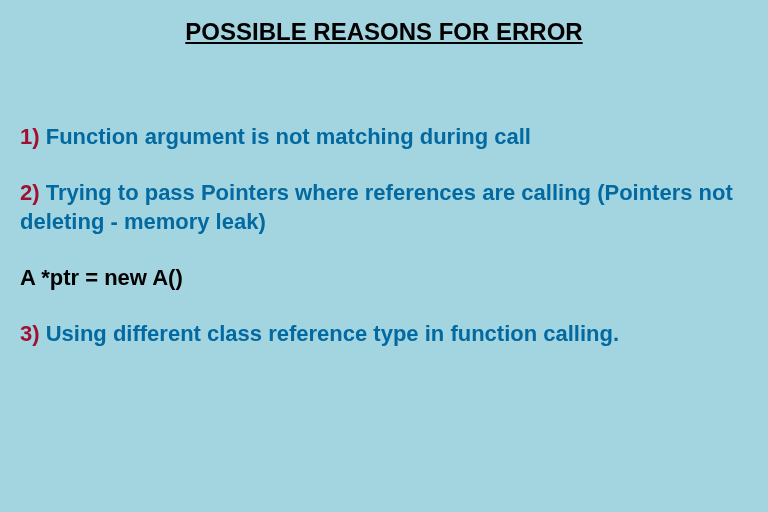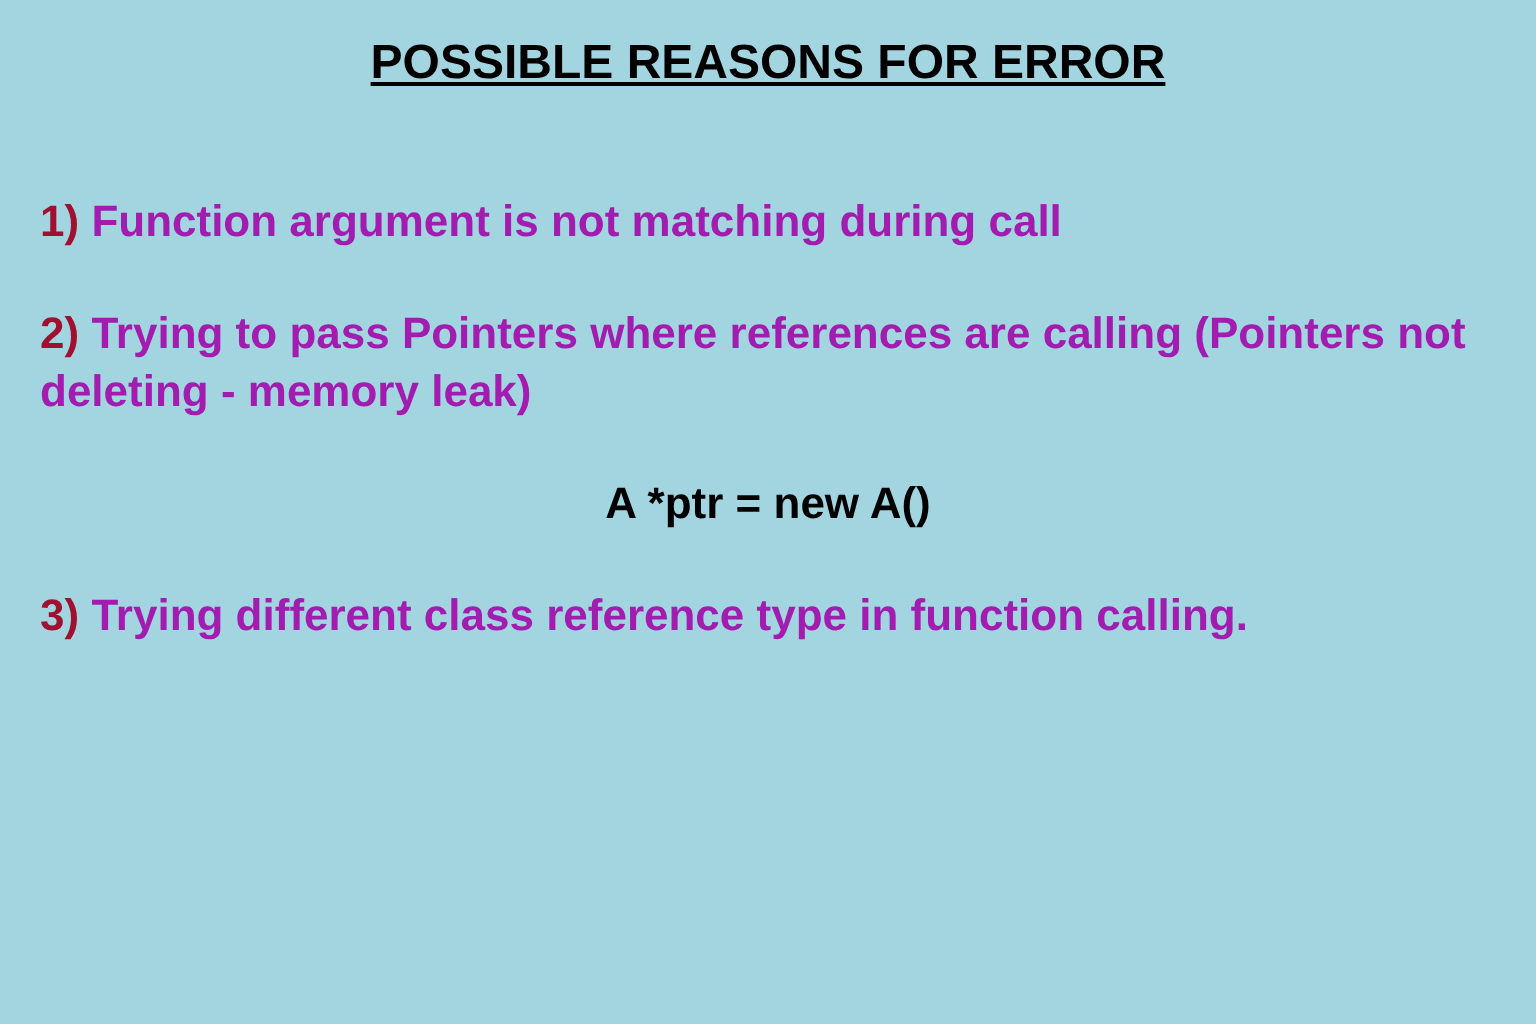--- a/index.html
+++ b/index.html
@@ -15,40 +15,39 @@
     .container {
       padding: 0 20px;
       box-sizing: border-box;
     }
     .title {
       text-align: center;
       font-size: 24px;
       color: #000;
       text-decoration: underline;
       margin-top: 18px;
-      margin-bottom: 50px;
+      margin-bottom: 76px;
     }
     .item {
       font-size: 22px;
       line-height: 1.35;
       margin-bottom: 26px;
     }
     .item .num {
       color: #a01030;
     }
     .item .text-red {
-      color: #a21caf;
+      color: #0369a1;
       margin-top: 16px;
     }
     .code-block {
       font-size: 22px;
       line-height: 1.35;
       color: #000;
       margin-bottom: 26px;
-      text-align: center;
     }
     .code-line {
       display: block;
     }
   </style>
 </head>
 <body>
 
 <div class="container">
   <div class="title">POSSIBLE REASONS FOR ERROR</div>
@@ -62,15 +61,15 @@
     <span class="num">2)</span>
     <span class="text-red">Trying to pass Pointers where references are calling (Pointers not deleting - memory leak)</span>
   </div>
 
   <div class="code-block">
     <span class="code-line">A *ptr = new A()</span>
   </div>
 
   <div class="item">
     <span class="num">3)</span>
-    <span class="text-red">Trying different class reference type in function calling.</span>
+    <span class="text-red">Using different class reference type in function calling.</span>
   </div>
 </div>
 
 </body></html>

